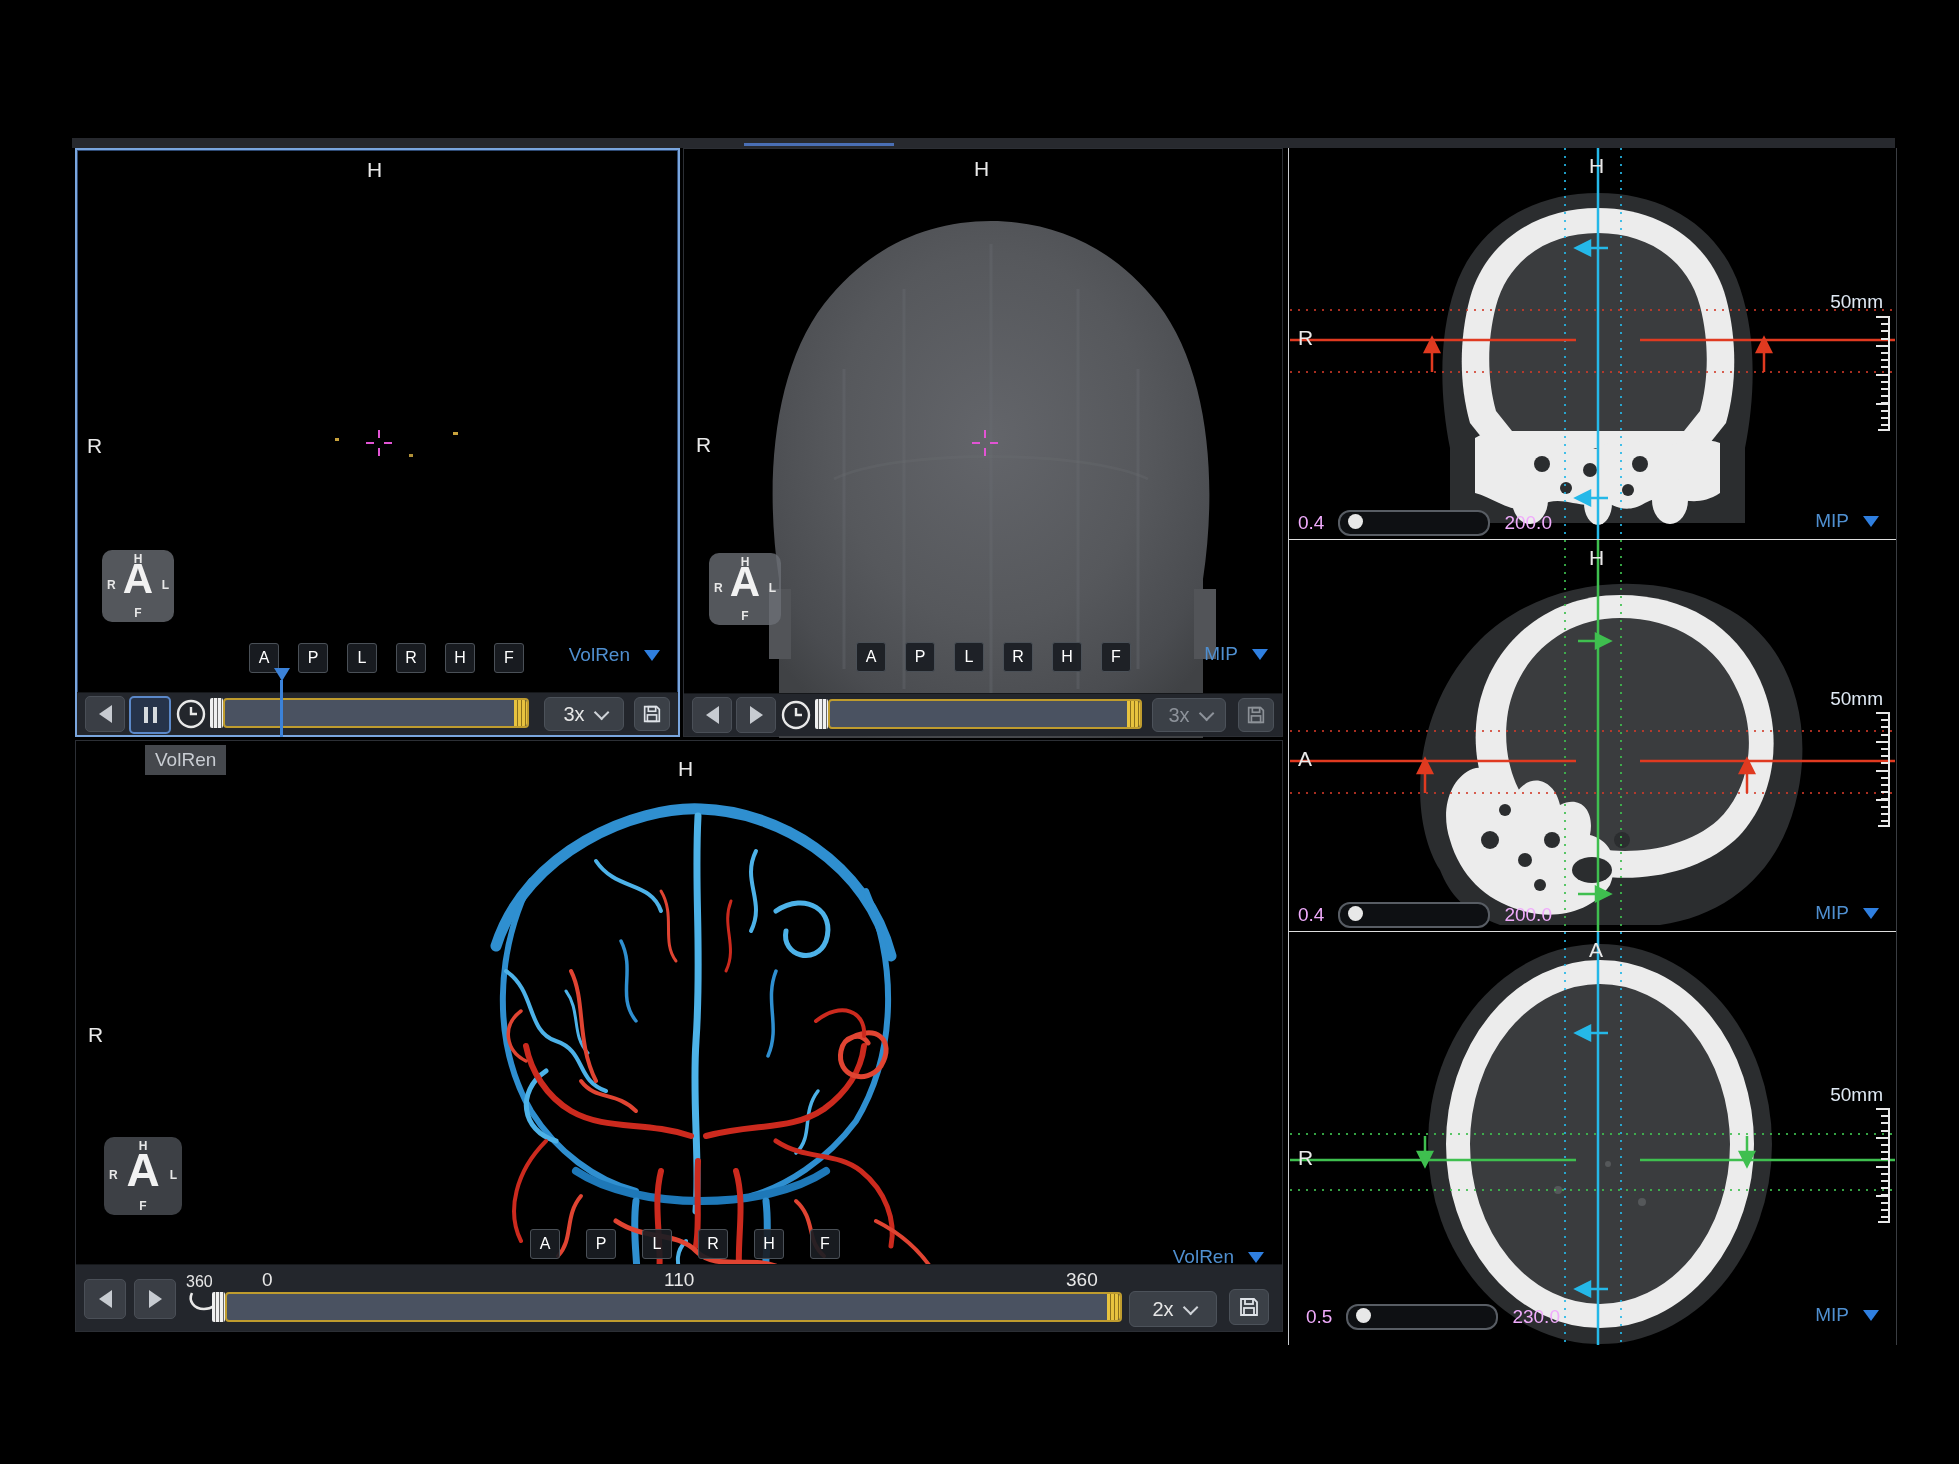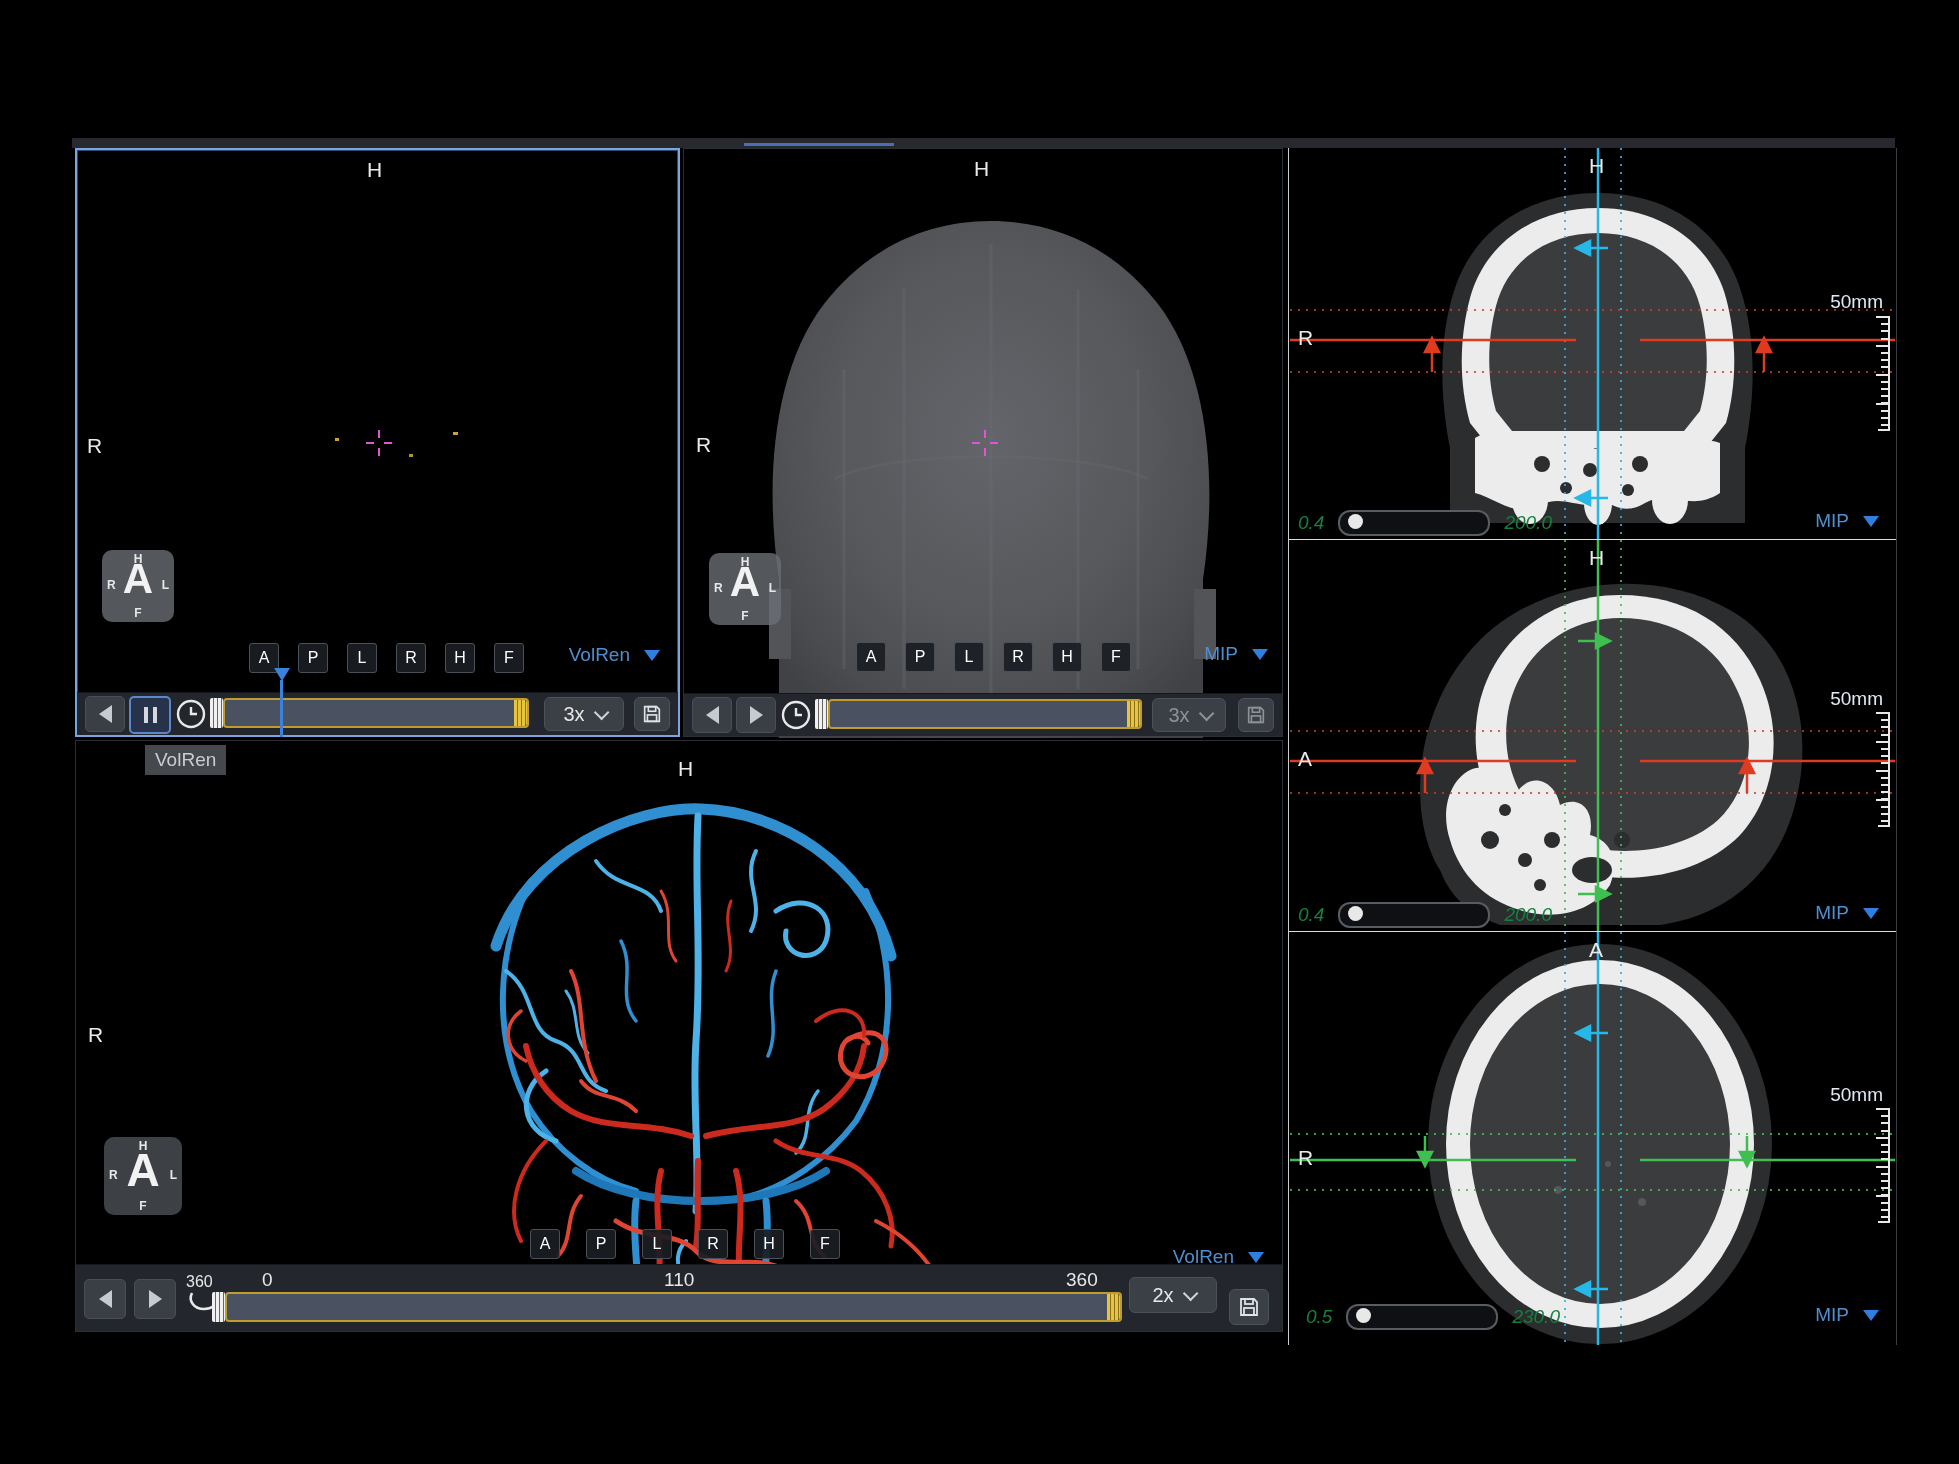--- a/index.html
+++ b/index.html
@@ -62,21 +62,21 @@
   .tooltip{position:absolute;background:#45484d;color:#c9cdd3;font-size:19px;padding:4px 10px;z-index:20;}
 
   .crosshair{position:absolute;width:26px;height:26px;z-index:6;}
   .crosshair i{position:absolute;background:#e254d4;}
   .crosshair .ct{left:12px;top:0;width:2px;height:8px;}
   .crosshair .cb{left:12px;bottom:0;width:2px;height:8px;}
   .crosshair .cl{left:0;top:12px;width:8px;height:2px;}
   .crosshair .cr{right:0;top:12px;width:8px;height:2px;}
 
   .rvp-row{position:absolute;display:flex;align-items:center;z-index:8;}
-  .rvp-row .val{font-size:19px;color:#15803d;font-style:italic;}
+  .rvp-row .val{font-size:19px;color:#f0abfc;}
   .pill{position:relative;width:148px;height:22px;background:#0e1013;border:2px solid #585d64;border-radius:12px;margin:0 14px;}
   .pill .knob{position:absolute;left:8px;top:2px;width:15px;height:15px;border-radius:50%;background:#e8e8e8;}
   .scale-label{position:absolute;font-size:19px;color:#dfe9f4;z-index:6;}
   .ruler{position:absolute;width:15px;z-index:6;}
   .ruler .line{position:absolute;right:0;top:0;bottom:0;width:2px;background:#e8e8e8;}
   .ruler .cap{position:absolute;right:0;width:12px;height:2px;background:#e8e8e8;}
   .ruler .minor{position:absolute;right:2px;top:0;bottom:0;width:7px;
         background:repeating-linear-gradient(to bottom,#e8e8e8 0 2px,transparent 2px 7.2px);}
   .ruler .major{position:absolute;right:2px;top:0;bottom:0;width:12px;
         background:repeating-linear-gradient(to bottom,#e8e8e8 0 2px,transparent 2px 29px);}
@@ -313,21 +313,21 @@
           <path d="M27,12 L33,10 L34,17 Z" fill="#e8e8e8"></path>
         </svg>
       </div>
       <span class="ticklab" style="left:186px;top:4px;">0</span>
       <span class="ticklab" style="left:588px;top:4px;">110</span>
       <span class="ticklab" style="left:990px;top:4px;">360</span>
       <div class="grip" style="left:136px;top:27px;"></div>
       <div class="track" style="left:149px;top:27px;width:893px;">
         <div class="yhandle"></div>
       </div>
-      <div class="ddbtn" style="left:1053px;top:12px;width:86px;height:34px;">
+      <div class="ddbtn" style="left:1053px;top:26px;width:86px;height:34px;">
         <span>2x</span>
         <span class="chev"></span>
       </div>
       <div class="savebtn" style="left:1153px;top:24px;width:38px;height:34px;">
         <svg width="24" height="24" viewBox="0 0 24 24">
           <path d="M4 4 H17 L20 7 V20 H4 Z" fill="none" stroke="#dfe3e8" stroke-width="1.8"></path>
           <rect x="8" y="4" width="8" height="5" fill="none" stroke="#dfe3e8" stroke-width="1.8"></rect>
           <rect x="7" y="13" width="10" height="7" fill="none" stroke="#dfe3e8" stroke-width="1.8"></rect>
         </svg>
       </div>

